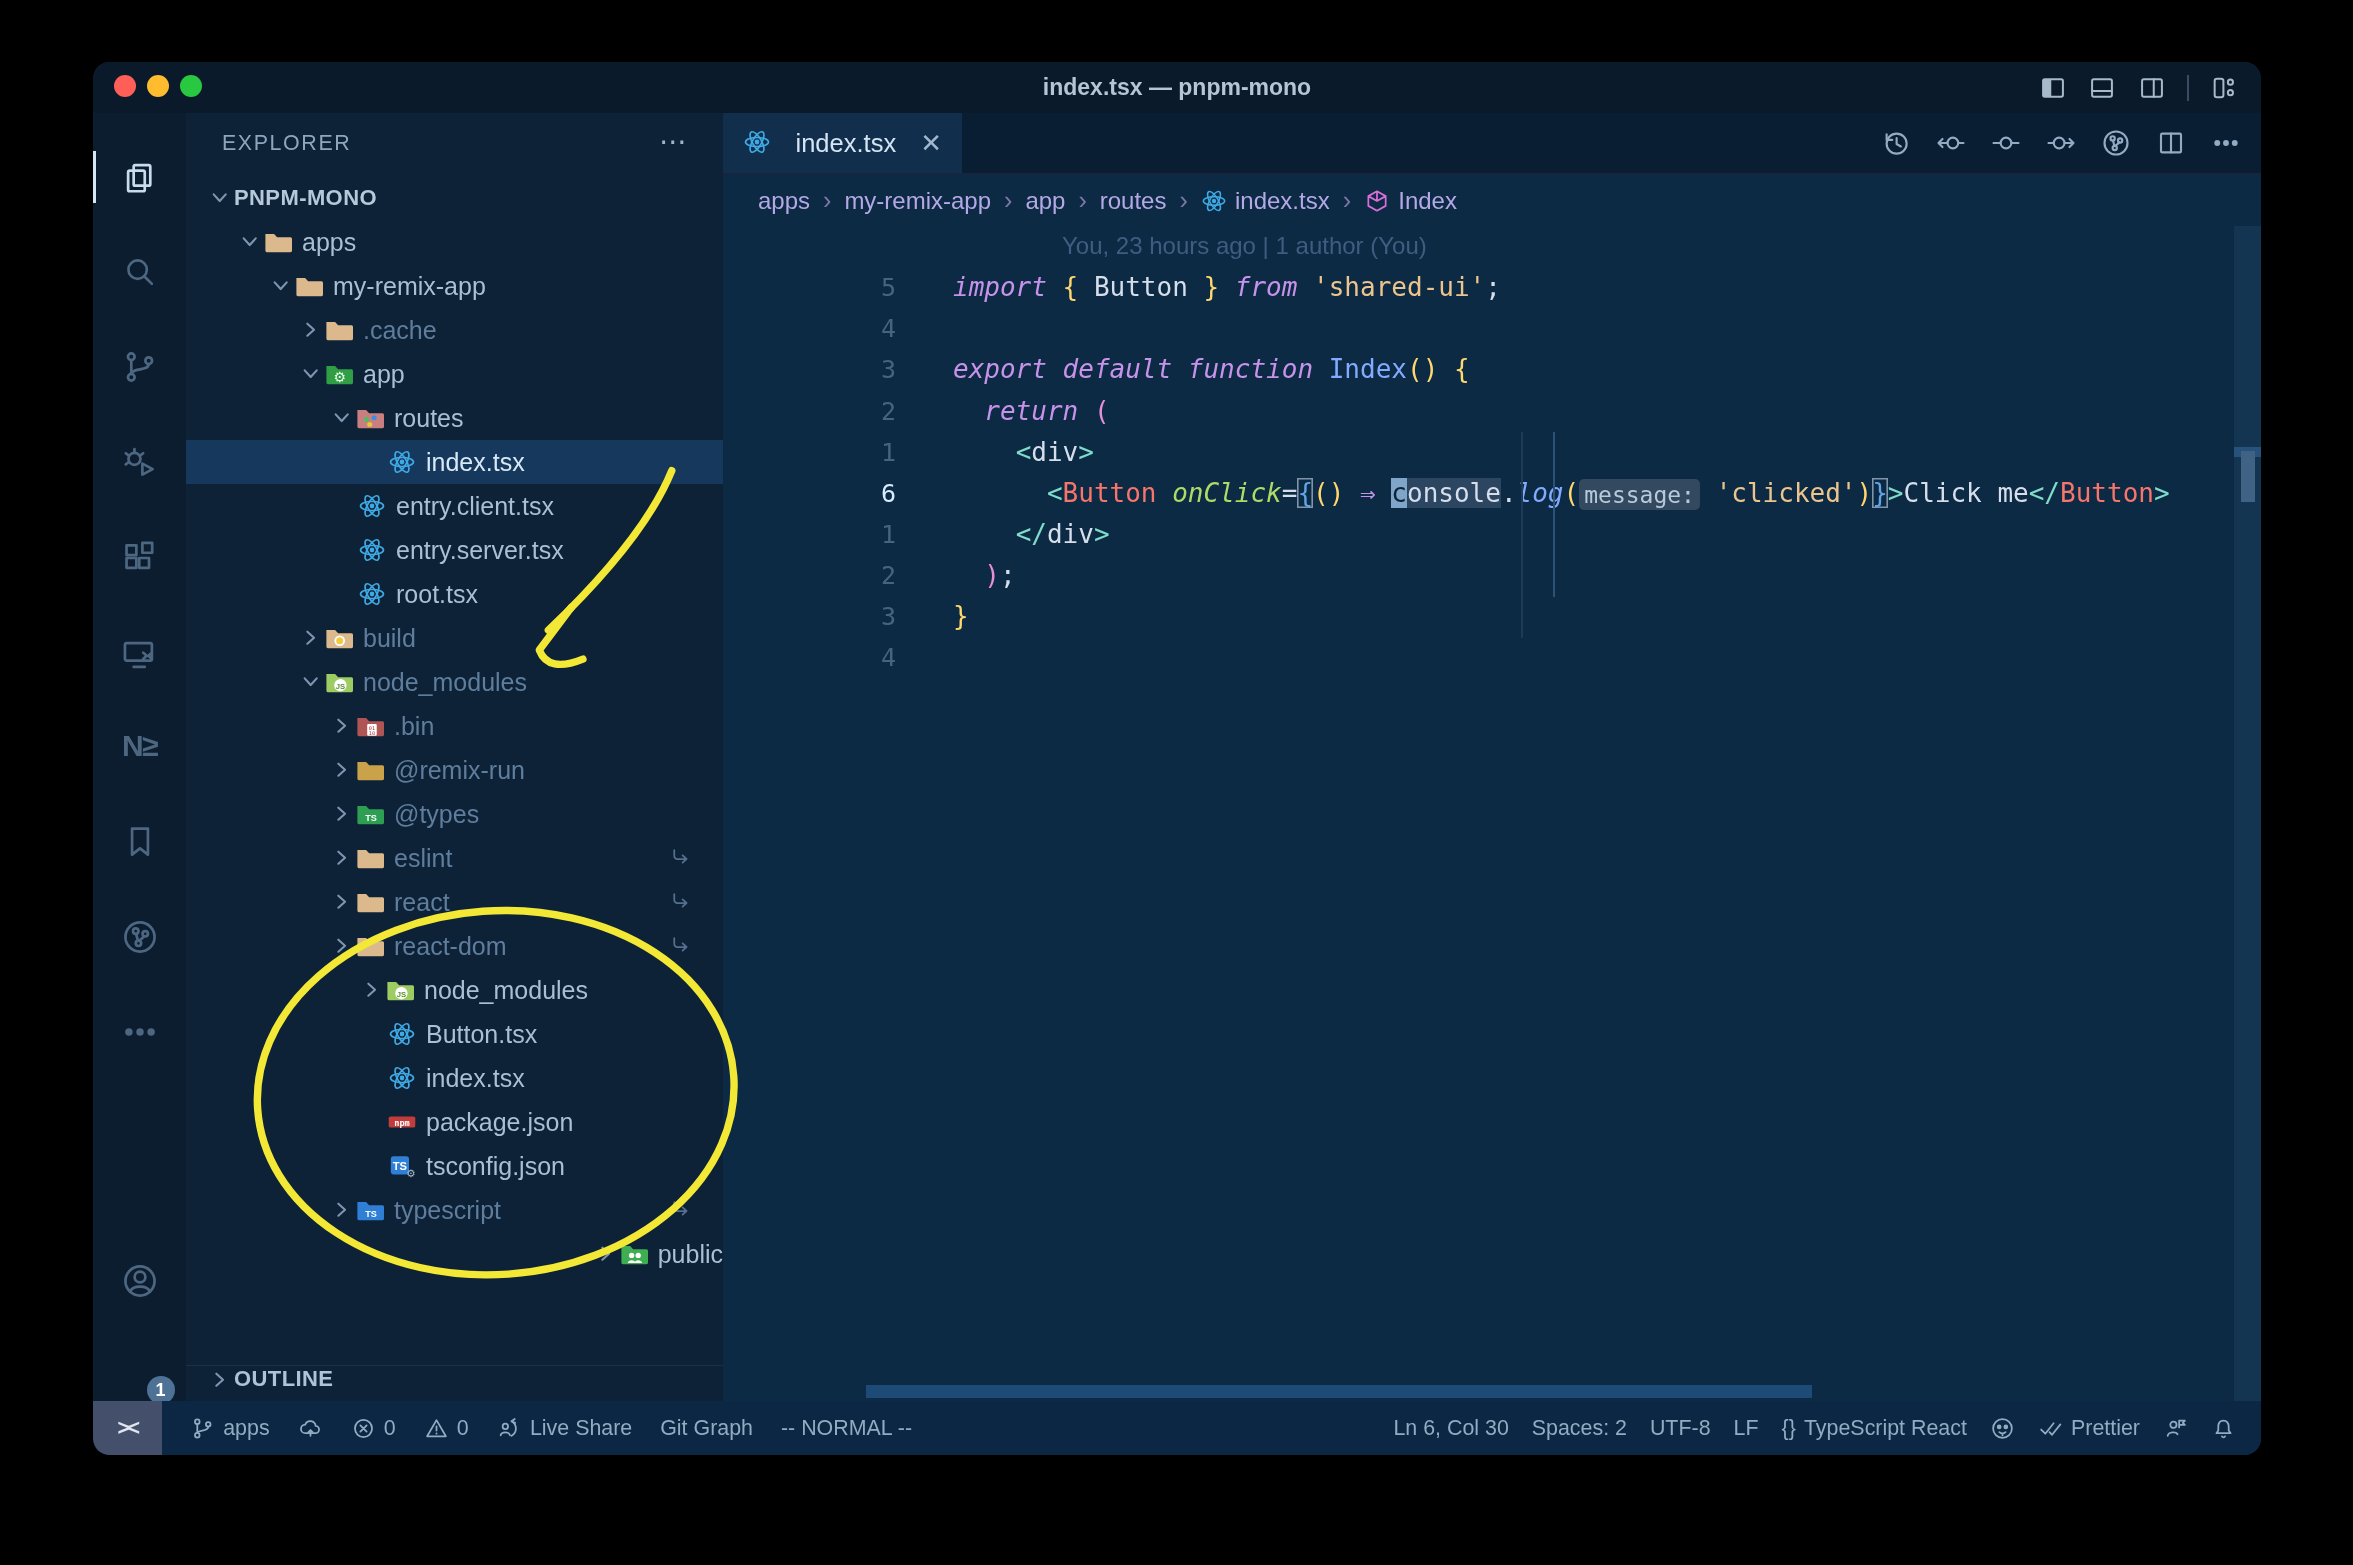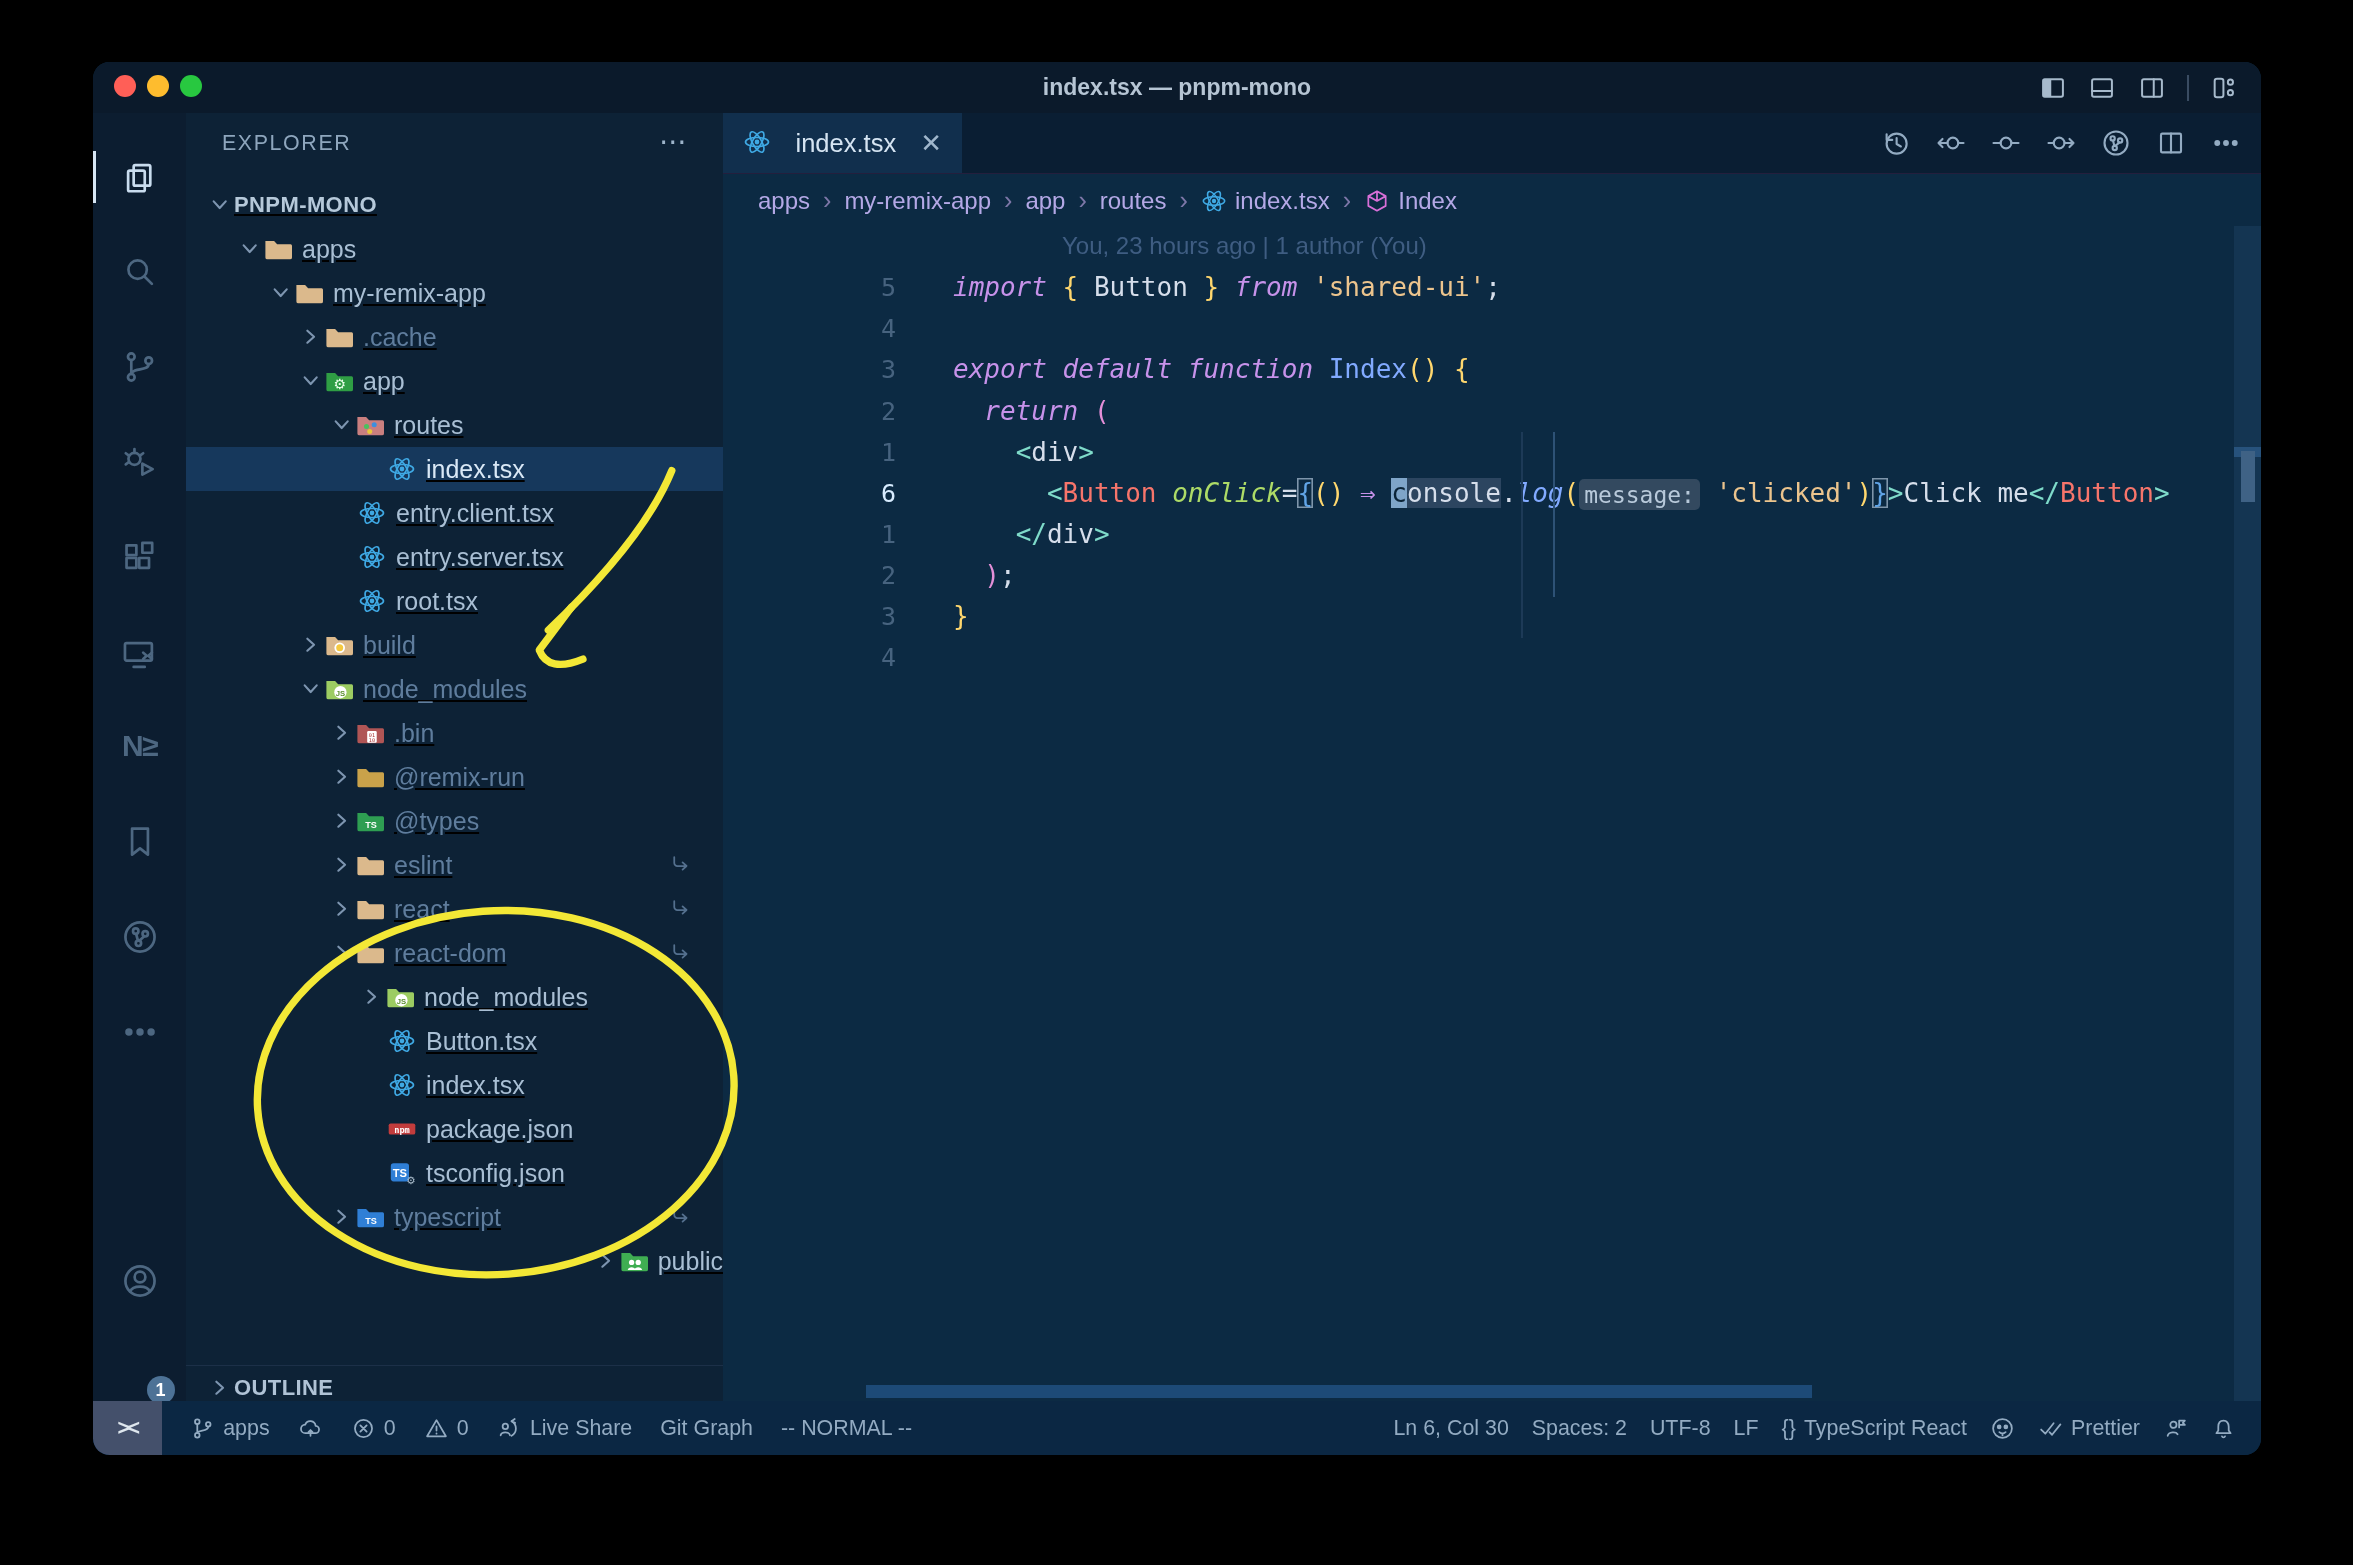--- a/index.html
+++ b/index.html
@@ -22,33 +22,33 @@
   .act.active{color:#c9dcee;}
   .act.active::before{content:"";position:absolute;left:0;top:6.6px;bottom:6.6px;width:2.5px;background:#d7e6f4;}
   .act .glyph{font-size:30px;font-weight:bold;letter-spacing:-1.6px;}
   .badge{position:absolute;right:11.5px;bottom:5px;min-width:28px;height:28px;border-radius:14px;background:#4d7296;
     color:#fff;font-size:18px;text-align:center;line-height:28px;font-weight:600;}
   
   #sidebar{position:absolute;left:93px;top:51px;width:537px;bottom:54px;background:#0d2236;border-right:0.8px solid #16293f;}
   #sb-head{position:absolute;left:0;top:0;width:100%;height:60px;}
   #sb-title{position:absolute;left:36px;top:0;height:60px;line-height:60px;color:#8ea6bd;font-size:21.4px;letter-spacing:1.6px;}
   #sb-more{position:absolute;right:36px;top:0;height:60px;line-height:58px;color:#9db4ca;font-size:28px;}
-  #tree{position:absolute;left:0;top:70px;width:100%;text-decoration:underline;}
+  #tree{position:absolute;left:0;top:63px;width:100%;}
   .trow{position:relative;height:44px;display:flex;align-items:center;color:#a9bfd4;font-size:25px;white-space:nowrap;}
   .trow.hdr{font-weight:700;color:#b6c9da;font-size:22px;letter-spacing:0.4px;}
   .trow.dim .lbl{color:#5f7d9d;}
   .trow.sel{background:#16385c;}
   .trow.sel .lbl{color:#d9e8f6;}
   .chev{width:28px;height:28px;flex:0 0 28px;color:#7d95b0;display:inline-flex;align-items:center;justify-content:center;}
   .chev svg{width:21.4px;height:21.4px;}
   .chev.down svg{transform:rotate(90deg);}
   .ficon{width:28px;height:28px;flex:0 0 28px;margin-right:10px;}
   .ficon svg{width:28px;height:28px;}
   .linkarrow{position:absolute;right:30px;color:#54708e;width:25px;height:25px;}
-  .sbsec{position:absolute;left:0;width:100%;height:44px;border-top:0.8px solid #1c3048;display:flex;align-items:center;
+  .sbsec{position:absolute;left:0;width:100%;height:44px;border-top:0.8px solid #1c3048;display:flex;
     font-weight:700;color:#b0c3d6;font-size:22px;letter-spacing:0.4px;}
   
   #editor{position:absolute;left:630px;top:51px;right:0;bottom:54px;background:#0c2a43;}
   #tabbar{position:absolute;left:0;top:0;width:100%;height:60px;background:#0a1e33;border-bottom:1.6px solid #241f3d;}
   #tab{position:absolute;left:0;top:0;width:239px;height:60px;background:#112f4d;display:flex;align-items:center;padding:0 20px;box-sizing:border-box;}
   #tab .ficon{width:31px;height:31px;flex:0 0 31px;}
   #tab-label{color:#d5e4f2;font-size:25.5px;margin-left:11.5px;flex:1;}
   #tab-close{color:#9fb6cc;font-size:26px;margin-left:8.2px;}
   #edtools{position:absolute;right:20px;top:0;height:60px;display:flex;align-items:center;gap:25px;color:#93abc2;}
   #edtools .ic{width:30px;height:30px;}

